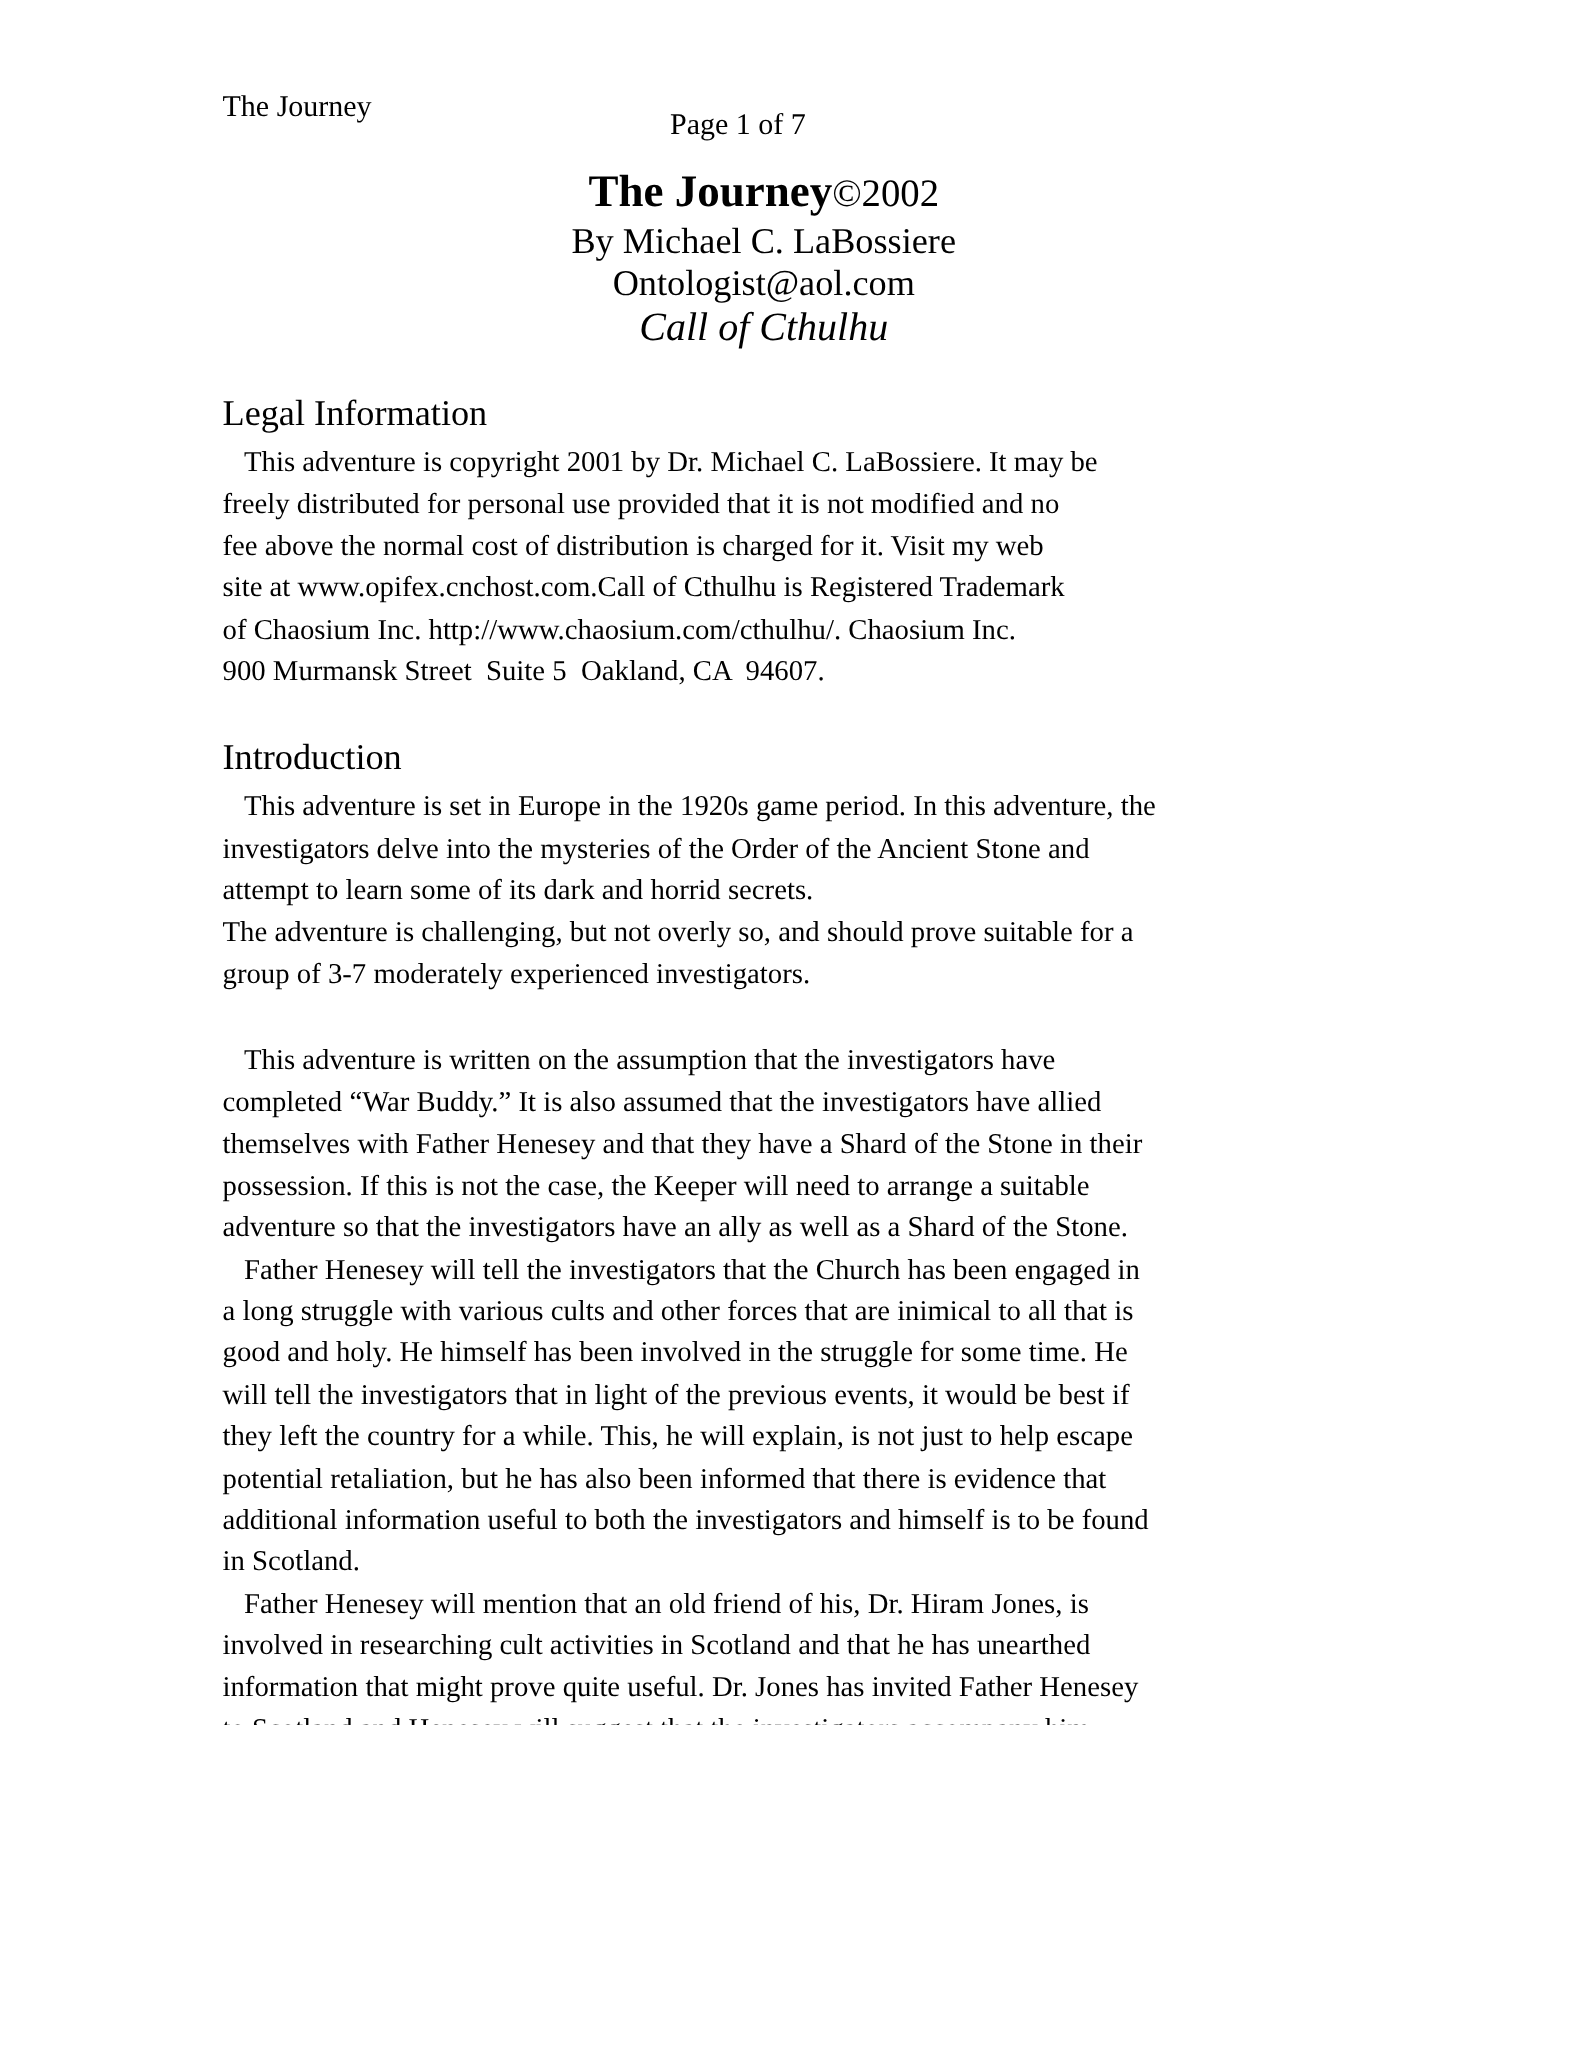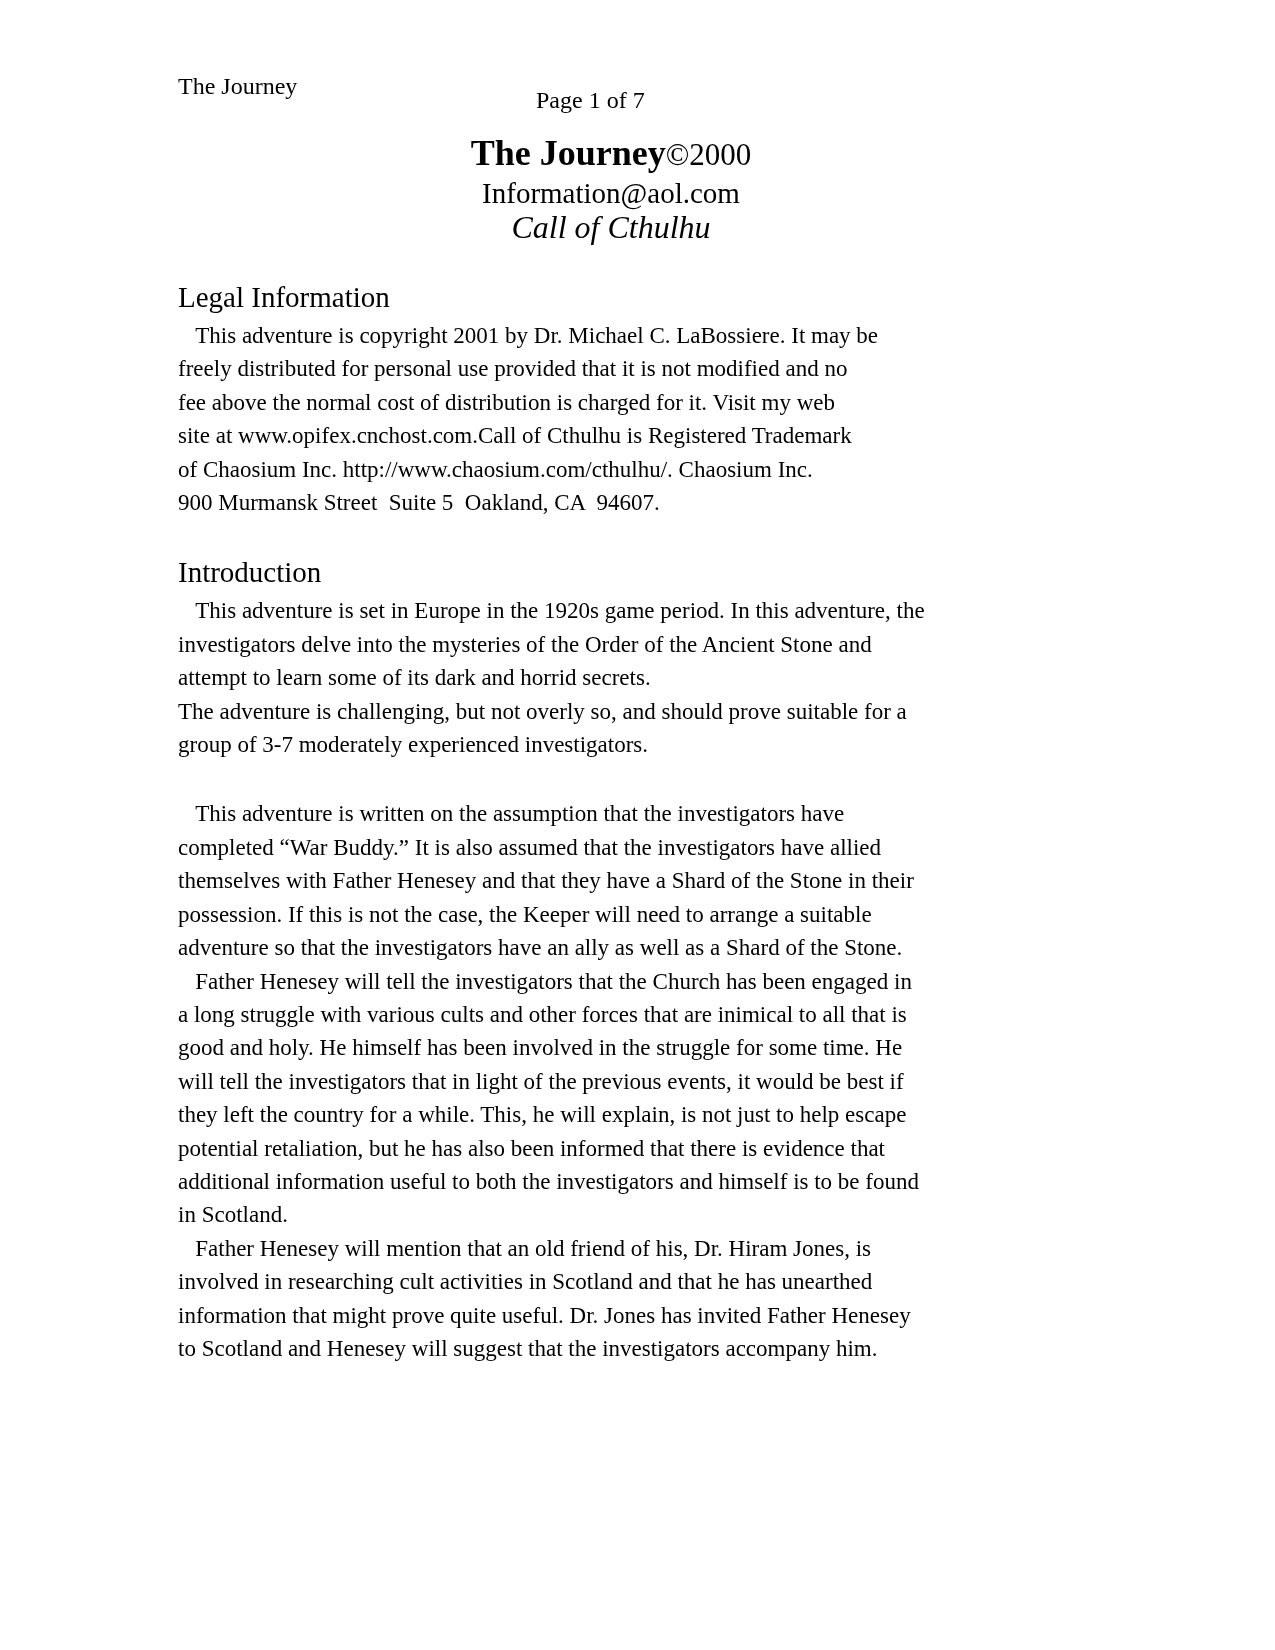--- a/index.html
+++ b/index.html
@@ -89,23 +89,24 @@
 
   <div class="running-header">
     <span class="hdr-left">The Journey</span>
     <span class="hdr-center">Page 1 of 7</span>
   </div>
 
   <div class="content">
 
     <div class="title-block">
       <div class="doc-title-line">
-        <span class="t-bold">The Journey</span><span class="t-reg">©2000</span>
+        <span class="t-bold">The Journey</span><span class="t-reg">©2002</span>
       </div>
-      <div class="title-sub">Information@aol.com</div>
+      <div class="title-sub">By Michael C. LaBossiere</div>
+      <div class="title-sub">Ontologist@aol.com</div>
       <div class="title-game">Call of Cthulhu</div>
     </div>
 
     <section>
       <h2>Legal Information</h2>
       <p class="para">   This adventure is copyright 2001 by Dr. Michael C. LaBossiere. It may be
 freely distributed for personal use provided that it is not modified and no
 fee above the normal cost of distribution is charged for it. Visit my web
 site at www.opifex.cnchost.com.Call of Cthulhu is Registered Trademark
 of Chaosium Inc. http://www.chaosium.com/cthulhu/. Chaosium Inc.

